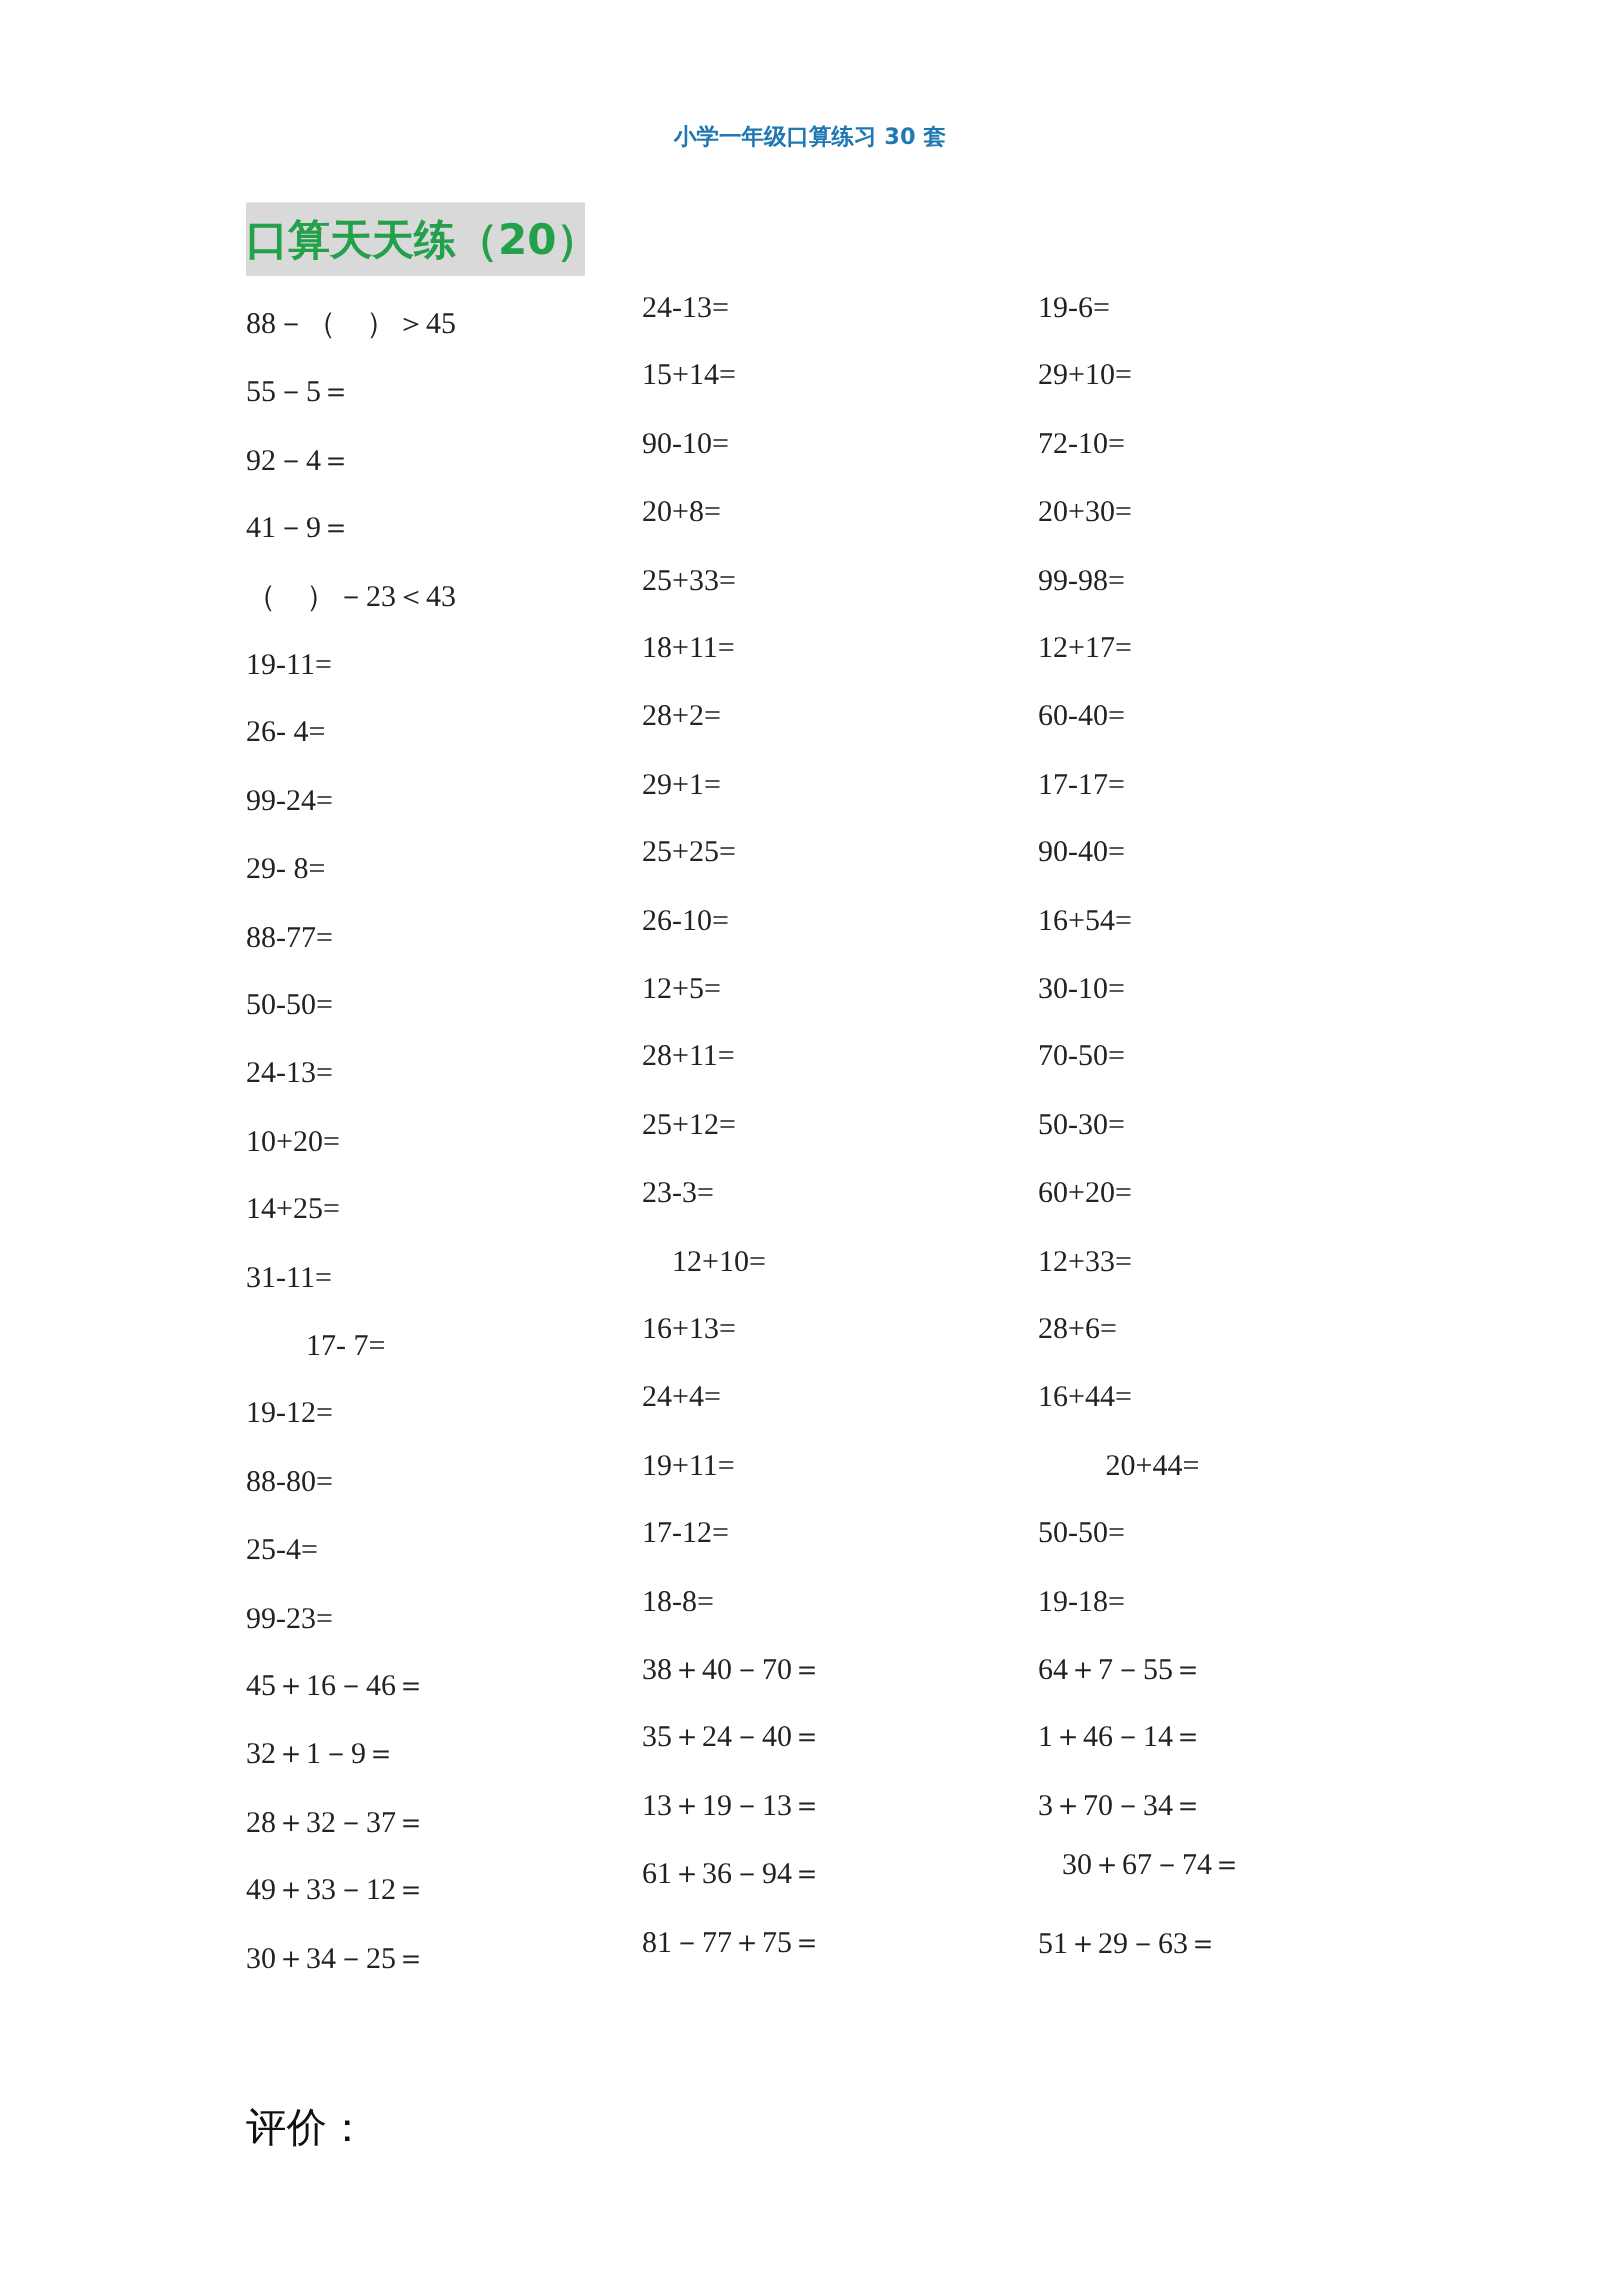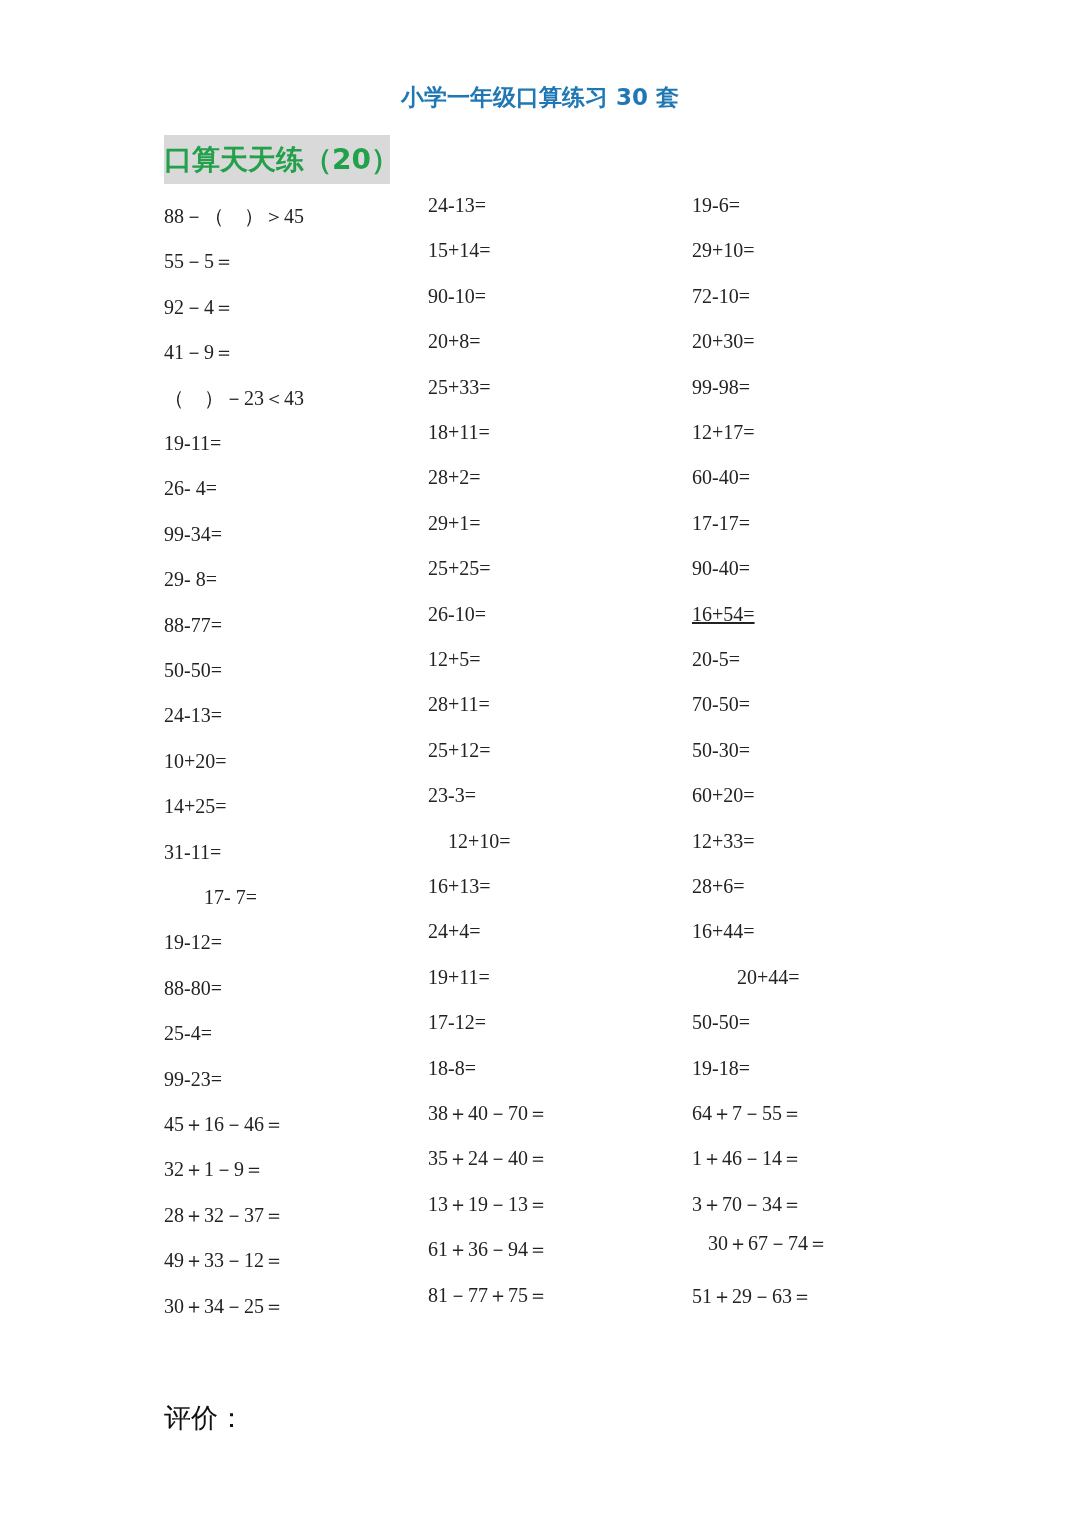--- a/index.html
+++ b/index.html
@@ -1,20 +1,20 @@
 <!DOCTYPE html>
 <html><head>
   <meta charset="utf-8">
   <style>
     html, body { margin: 0; padding: 0; background: #ffffff; }
     body { width: 1080px; height: 1528px; position: relative; overflow: hidden; }
     .doc-title {
       position: absolute; left: 0; width: 1080px; top: 82px;
       text-align: center; font-family: "DejaVu Sans", sans-serif;
-      font-weight: bold; font-size: 23px; color: #1f78b4; letter-spacing: 0px;
+      font-weight: bold; font-size: 15px; color: #1f78b4; letter-spacing: 0px;
     }
     .section-title {
       position: absolute; left: 164px; top: 135px; width: 226px; height: 49px;
       background: #d9d9d9; box-sizing: border-box; padding-top: 6px; padding-left: 0px;
       font-family: "DejaVu Sans", sans-serif; font-weight: bold; font-size: 28px;
       color: #22a04a; white-space: nowrap;
     }
     .col {
       position: absolute; top: 0;
       font-family: "Liberation Serif", serif; font-size: 20px; color: #222222;
@@ -38,21 +38,21 @@
 <div class="section-title">口算天天练（20）</div>
 
 <div class="col col-1" id="col0">
     <div class="problem" style="top: 204px;">88－（　）＞45</div>
     <div class="problem" style="top: 249px;">55－5＝</div>
     <div class="problem" style="top: 295px;">92－4＝</div>
     <div class="problem" style="top: 340px;">41－9＝</div>
     <div class="problem" style="top: 386px;">（　）－23＜43</div>
     <div class="problem" style="top: 431px;">19-11=</div>
     <div class="problem" style="top: 476px;">26- 4=</div>
-    <div class="problem" style="top: 522px;">99-34=</div>
+    <div class="problem" style="top: 522px;">99-24=</div>
     <div class="problem" style="top: 567px;">29- 8=</div>
     <div class="problem" style="top: 613px;">88-77=</div>
     <div class="problem" style="top: 658px;">50-50=</div>
     <div class="problem" style="top: 703px;">24-13=</div>
     <div class="problem" style="top: 749px;">10+20=</div>
     <div class="problem" style="top: 794px;">14+25=</div>
     <div class="problem" style="top: 840px;">31-11=</div>
     <div class="problem" style="top: 885px; margin-left: 40px;">17- 7=</div>
     <div class="problem" style="top: 930px;">19-12=</div>
     <div class="problem" style="top: 976px;">88-80=</div>
@@ -94,22 +94,22 @@
 <div class="col col-3" id="col2">
     <div class="problem" style="top: 193px;">19-6=</div>
     <div class="problem" style="top: 238px;">29+10=</div>
     <div class="problem" style="top: 284px;">72-10=</div>
     <div class="problem" style="top: 329px;">20+30=</div>
     <div class="problem" style="top: 375px;">99-98=</div>
     <div class="problem" style="top: 420px;">12+17=</div>
     <div class="problem" style="top: 465px;">60-40=</div>
     <div class="problem" style="top: 511px;">17-17=</div>
     <div class="problem" style="top: 556px;">90-40=</div>
-    <div class="problem" style="top: 602px; text-decoration: underline;">16+54=</div>
-    <div class="problem" style="top: 647px;">20-5=</div>
+    <div class="problem" style="top: 602px;">16+54=</div>
+    <div class="problem" style="top: 647px;">30-10=</div>
     <div class="problem" style="top: 692px;">70-50=</div>
     <div class="problem" style="top: 738px;">50-30=</div>
     <div class="problem" style="top: 783px;">60+20=</div>
     <div class="problem" style="top: 829px;">12+33=</div>
     <div class="problem" style="top: 874px;">28+6=</div>
     <div class="problem" style="top: 919px;">16+44=</div>
     <div class="problem" style="top: 965px; margin-left: 45px;">20+44=</div>
     <div class="problem" style="top: 1010px;">50-50=</div>
     <div class="problem" style="top: 1056px;">19-18=</div>
     <div class="problem" style="top: 1101px;">64＋7－55＝</div>

